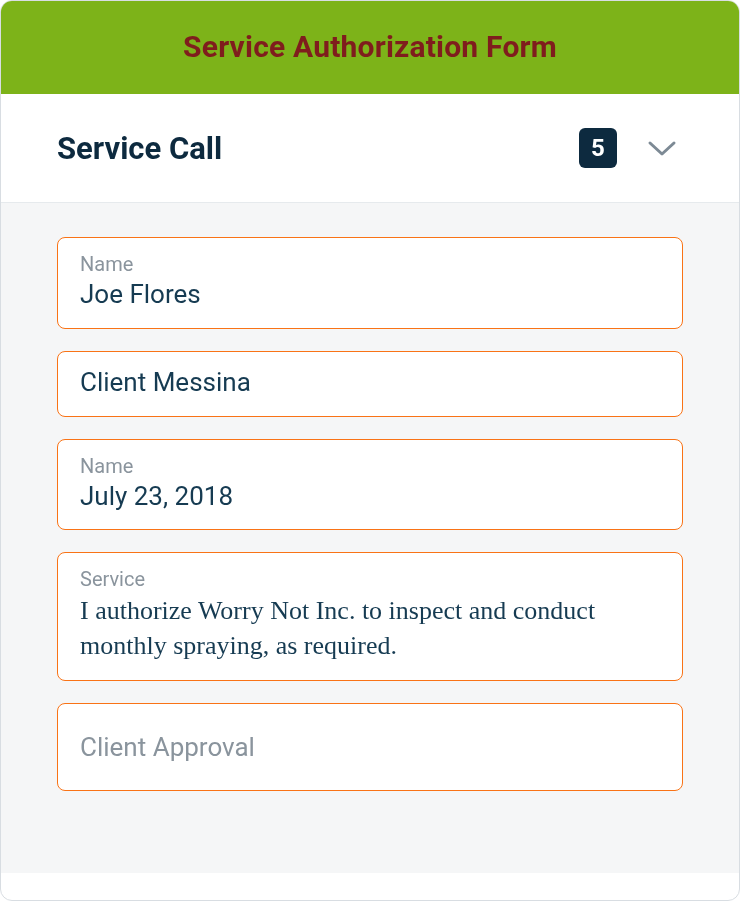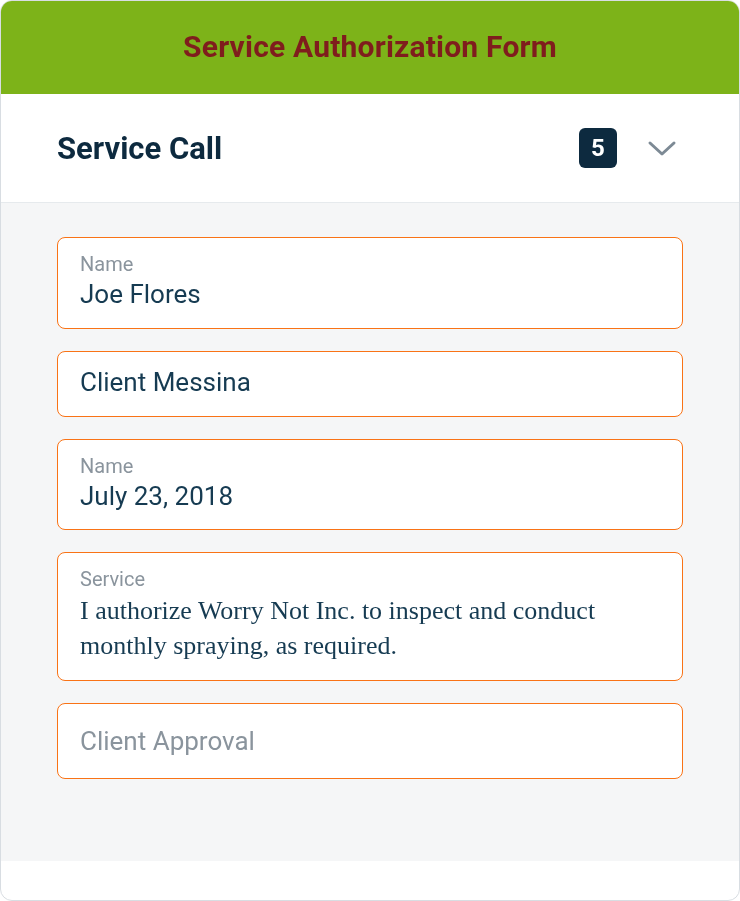--- a/index.html
+++ b/index.html
@@ -82,21 +82,21 @@
     color: #8a949d;
     margin-bottom: 2px;
   }
   .field-value {
     font-size: 26px;
     color: #163b52;
     line-height: 1.3;
   }
   .field.details .field-value { line-height: 1.35; font-family: Liberation Serif, serif; }
   .field.empty {
-    padding: 22px 22px;
+    padding: 28px 22px;
   }
   .field.empty .placeholder {
     font-size: 26px;
     color: #8a949d;
   }
 </style>
 </head>
 <body>
 
 <div class="card">

